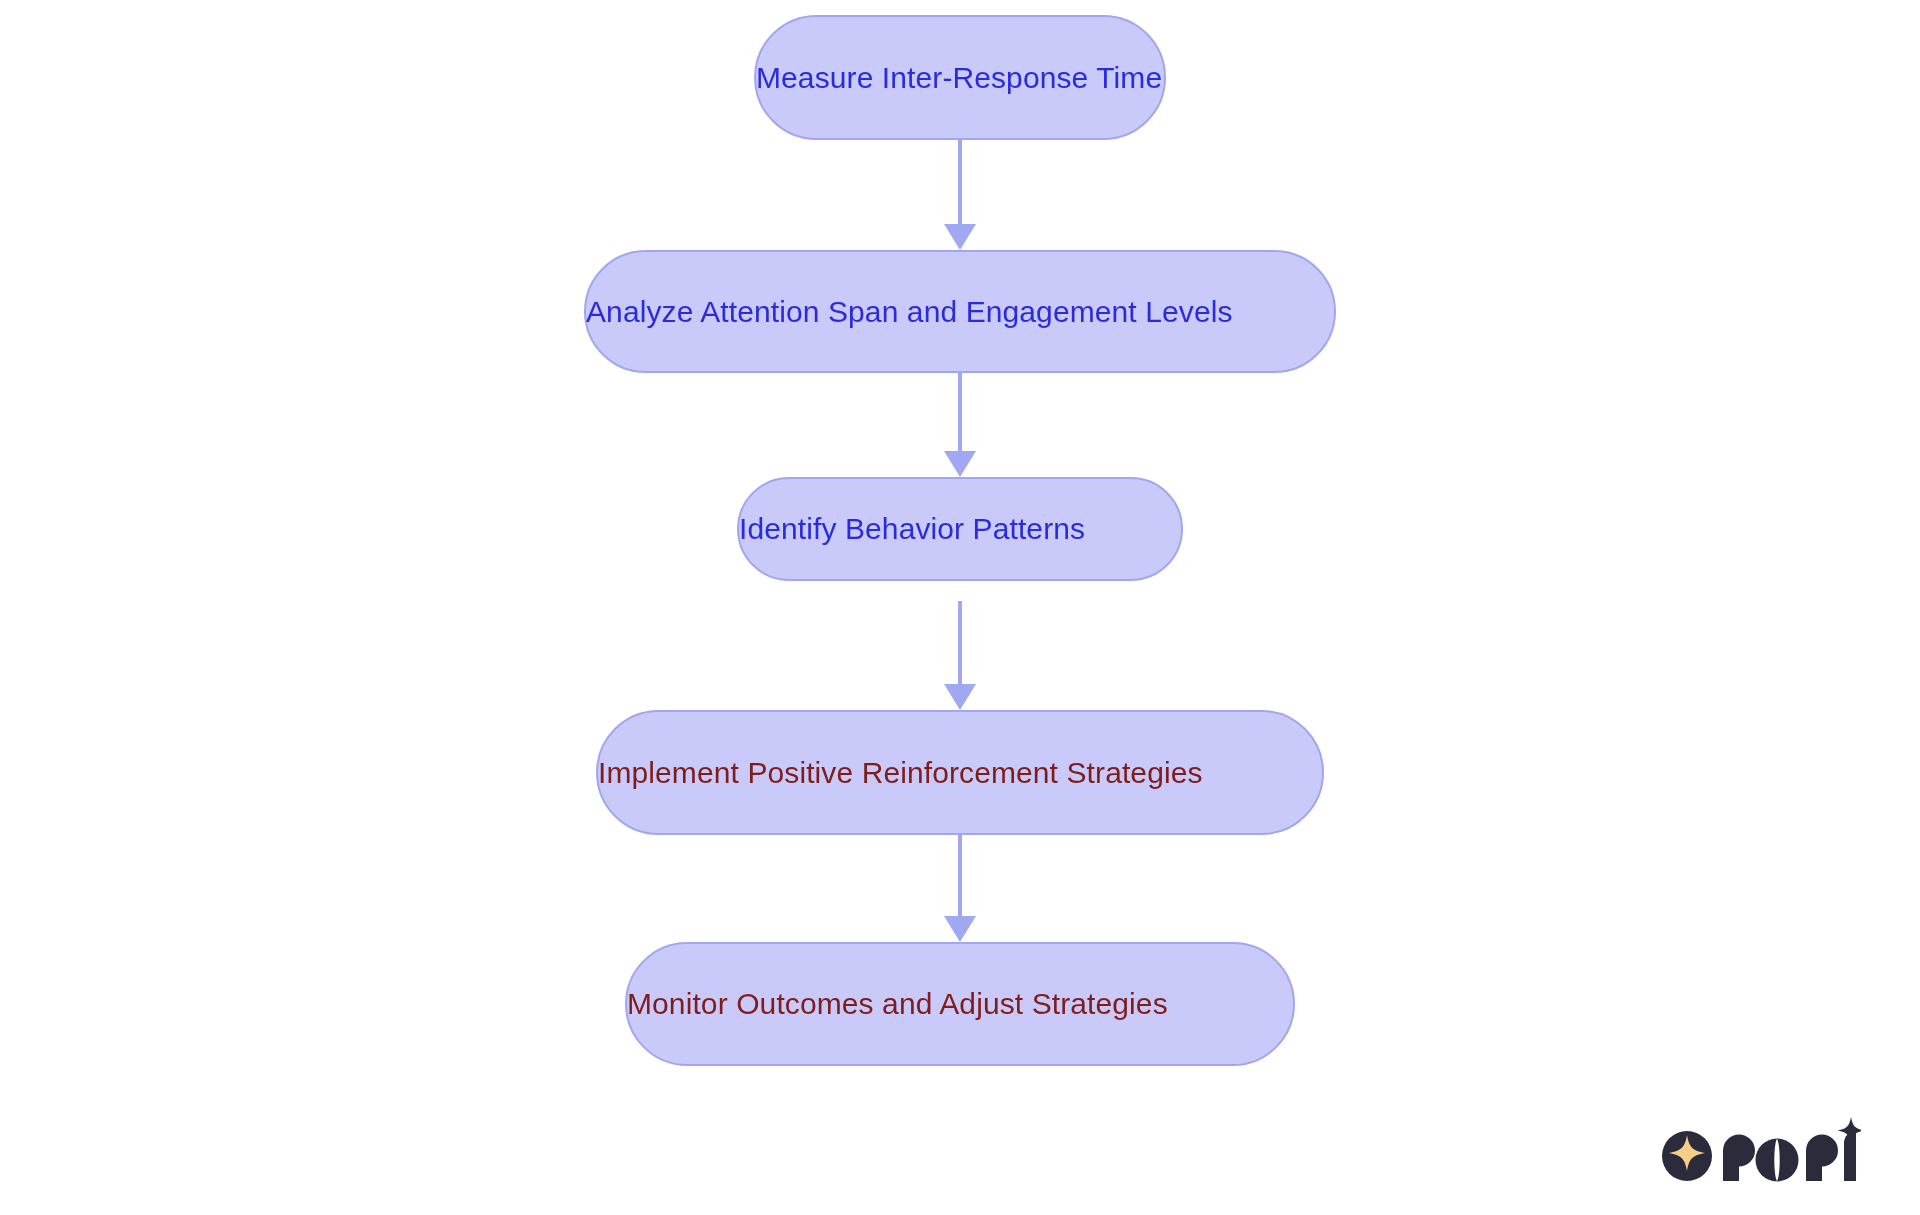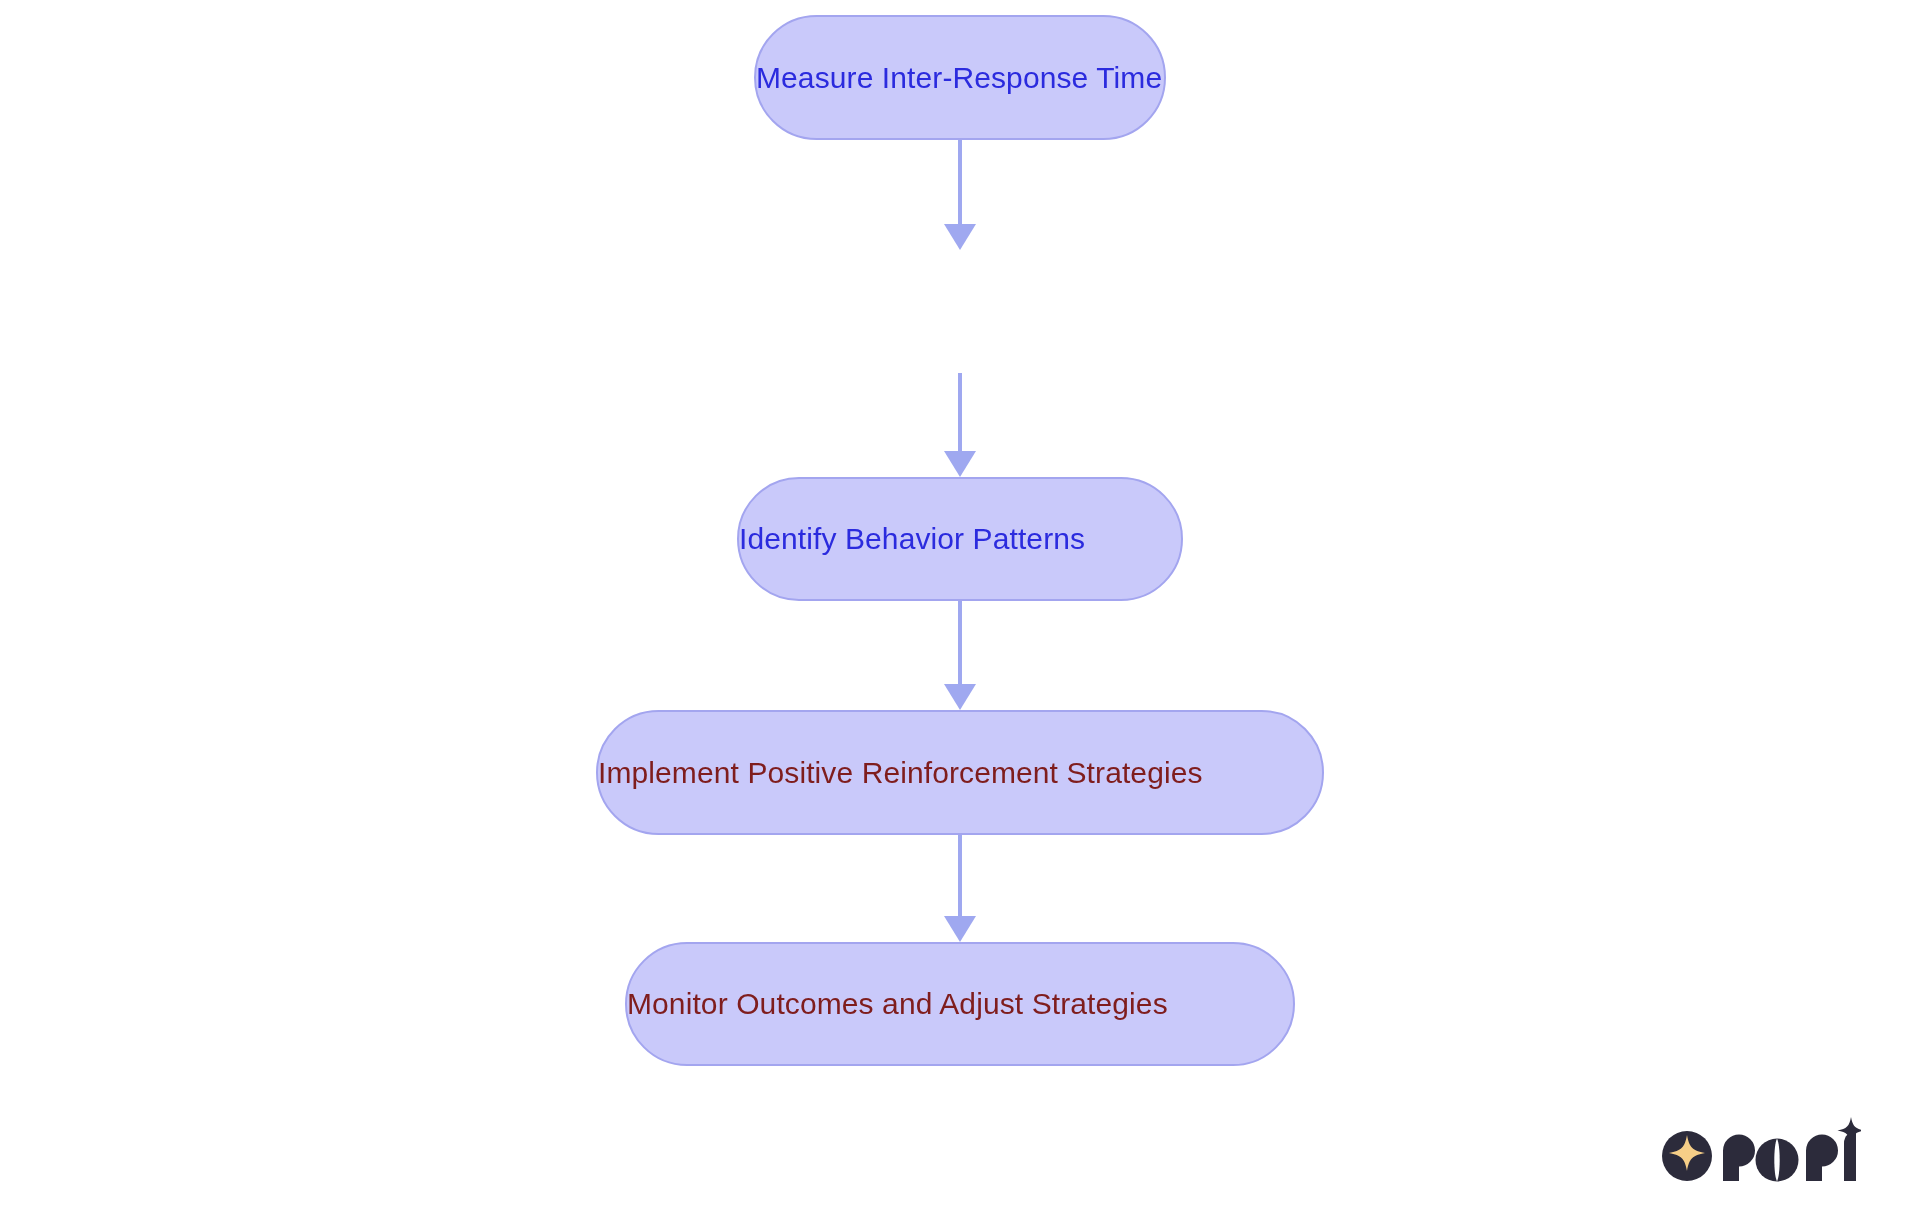--- a/index.html
+++ b/index.html
@@ -95,22 +95,25 @@
   </div>
   <div class="connector" id="edge-4" style="left: 960px; top: 835px; width: 34px; height: 107px;">
     <div class="connector-line" style="height: 83px; background: rgb(159, 168, 240);"></div>
     <div class="connector-head" style="border-top-color: rgb(159, 168, 240);"></div>
   </div>
 
   <div class="flow-node" id="node-1" style="left: 960px; top: 15px; width: 412px; height: 125px; border-radius: 62.5px; background: rgb(201, 201, 250); border-color: rgb(163, 165, 239);">
     <span class="flow-node-label" style="color: rgb(43, 43, 222);">Measure Inter-Response Time</span>
   </div>
 
+  <div class="flow-node" id="node-2" style="left: 960px; top: 250px; width: 752px; height: 123px; border-radius: 61.5px; background: rgb(201, 201, 250); border-color: rgb(163, 165, 239);">
+    <span class="flow-node-label" style="color: rgb(43, 43, 222);">Analyze Attention Span and Engagement Levels</span>
+  </div>
 
-  <div class="flow-node" id="node-3" style="left: 960px; top: 477px; width: 446px; height: 124px; border-radius: 62px; background: rgb(201, 201, 250); border-color: rgb(163, 165, 239);">
+  <div class="flow-node" id="node-3" style="left: 960px; top: 477px; width: 446px; height: 104px; border-radius: 62px; background: rgb(201, 201, 250); border-color: rgb(163, 165, 239);">
     <span class="flow-node-label" style="color: rgb(43, 43, 222);">Identify Behavior Patterns</span>
   </div>
 
   <div class="flow-node" id="node-4" style="left: 960px; top: 710px; width: 728px; height: 125px; border-radius: 62.5px; background: rgb(201, 201, 250); border-color: rgb(163, 165, 239);">
     <span class="flow-node-label" style="color: #7f1d1d;">Implement Positive Reinforcement Strategies</span>
   </div>
 
   <div class="flow-node" id="node-5" style="left: 960px; top: 942px; width: 670px; height: 124px; border-radius: 62px; background: rgb(201, 201, 250); border-color: rgb(163, 165, 239);">
     <span class="flow-node-label" style="color: #7f1d1d;">Monitor Outcomes and Adjust Strategies</span>
   </div>

